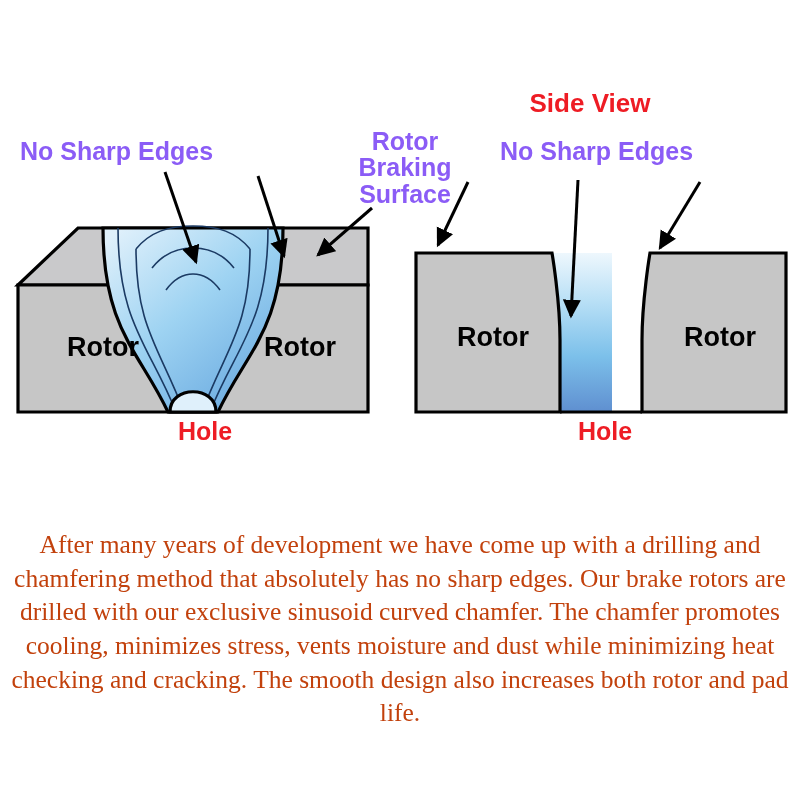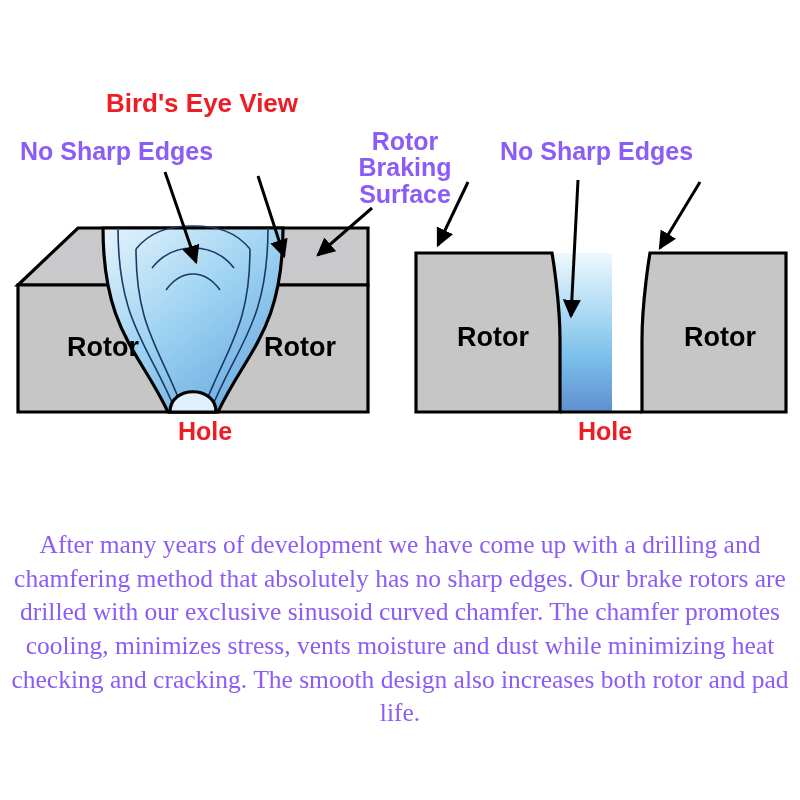--- a/index.html
+++ b/index.html
@@ -100,21 +100,21 @@
   #rotor-word-4 { left: 655px; top: 322px; width: 130px; }
 
   #caption {
     position: absolute;
     left: 8px;
     top: 528px;
     width: 784px;
     font-family: "Liberation Serif", serif;
     font-size: 25.5px;
     line-height: 1.32;
-    color: #8b5cf6;
+    color: #c2410c;
     text-align: center;
   }
 </style>
 </head>
 <body>
 
 <div id="diagram-stage">
 
   <svg id="diagram-svg" width="800" height="480" viewBox="0 0 800 480">
     <defs>
@@ -179,22 +179,22 @@
                L642,412 L786,412 Z" fill="#c6c6c6" stroke="#000000" stroke-width="3.2"></path>
 
       <line x1="560" y1="412" x2="642" y2="412" stroke="#000000" stroke-width="3.2"></line>
 
       <line x1="468" y1="182" x2="438" y2="245" stroke="#000000" stroke-width="3" marker-end="url(#arrowhead)"></line>
       <line x1="578" y1="180" x2="571" y2="316" stroke="#000000" stroke-width="3" marker-end="url(#arrowhead)"></line>
       <line x1="700" y1="182" x2="660" y2="248" stroke="#000000" stroke-width="3" marker-end="url(#arrowhead)"></line>
     </g>
   </svg>
 
-  <div class="lbl lbl-red" id="title-birds-eye">Bird's Eye View</div>
-
+
+  <div class="lbl lbl-red" id="title-side-view">Side View</div>
 
   <div class="lbl lbl-black" id="label-no-sharp-left">No Sharp Edges</div>
 
   <div class="lbl lbl-black" id="label-rotor-braking">Rotor
 Braking
 Surface</div>
 
   <div class="lbl lbl-black" id="label-no-sharp-right">No Sharp Edges</div>
 
   <div class="lbl lbl-red" id="label-hole-left">Hole</div>

